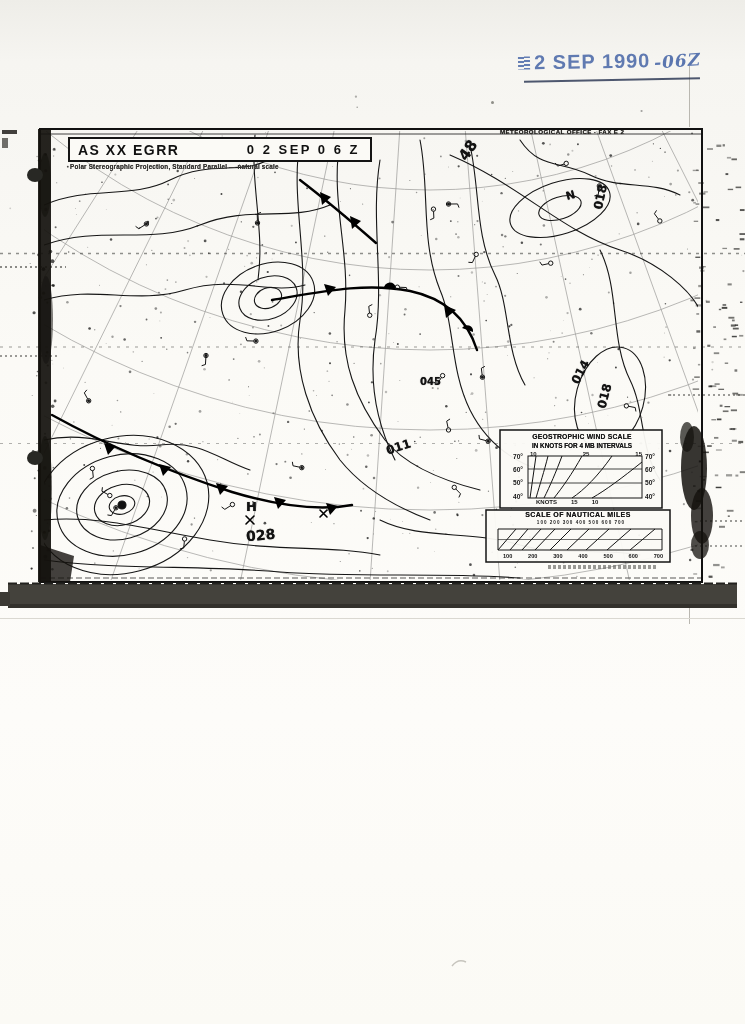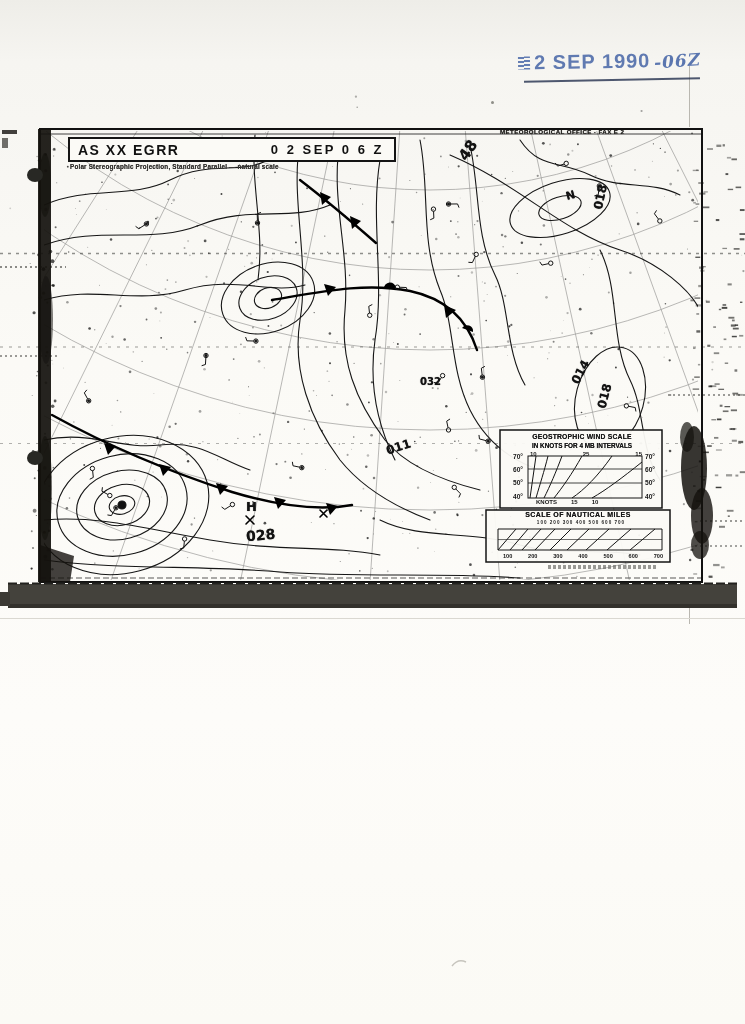--- a/index.html
+++ b/index.html
@@ -18,21 +18,21 @@
     background:repeating-linear-gradient(180deg,#4060a4 0 2px,transparent 2px 4px);}
   .stamp-date{font-size:20px;font-weight:bold;letter-spacing:1px;opacity:.82;
     font-family:"Liberation Sans",sans-serif;}
   .stamp-zulu{font-size:17px;font-weight:600;font-style:italic;
     font-family:"DejaVu Serif",serif;transform:rotate(-3deg);opacity:.85;letter-spacing:1px;}
   .stamp-underline{left:524px;top:79px;width:176px;height:2.4px;background:#232f4e;
     opacity:.8;transform:rotate(-1.2deg);}
   .stamp-dot{left:491px;top:101px;width:3px;height:3px;border-radius:50%;background:#8e8e88;}
 
   
-  .hdr-box{left:68px;top:137px;width:328px;height:25px;background:#fbfaf6;
+  .hdr-box{left:68px;top:137px;width:304px;height:25px;background:#fbfaf6;
     border:2px solid #141414;display:flex;align-items:center;justify-content:space-between;
     padding:0 10px 0 8px;box-sizing:border-box;z-index:3;}
   .hdr-left{font-size:14px;font-weight:bold;letter-spacing:1.5px;color:#111;}
   .hdr-right{font-size:13px;font-weight:bold;letter-spacing:2.5px;color:#111;text-align:center;}
   .hdr-sub{left:70px;top:163px;width:300px;font-size:6.3px;font-weight:bold;color:#33312e;
     letter-spacing:.2px;z-index:3;text-shadow:0 0 .6px #555;}
   .office-line{left:500px;top:128px;width:190px;font-size:6.2px;font-weight:bold;color:#22201d;
     letter-spacing:.4px;z-index:3;text-shadow:0 0 .7px #444;}
 
   
@@ -958,21 +958,21 @@
 </div>
 <div class="abs hdr-sub">Polar Stereographic Projection, Standard Parallel — natural scale</div>
 <div class="abs office-line">METEOROLOGICAL OFFICE · FAX E 2</div>
 
 <div class="abs mlabel" style="left:458px;top:143px;font-size:15px;transform:rotate(-55deg);">48</div>
 <div class="abs mlabel" style="left:566px;top:190px;font-size:11px;transform:rotate(-15deg);">N</div>
 <div class="abs mlabel" style="left:588px;top:191px;font-size:12px;transform:rotate(-78deg);">018</div>
 <div class="abs mlabel" style="left:568px;top:366px;font-size:12px;transform:rotate(-62deg);">014</div>
 <div class="abs mlabel" style="left:592px;top:390px;font-size:12px;transform:rotate(-75deg);">018</div>
 <div class="abs mlabel" style="left:386px;top:441px;font-size:12px;transform:rotate(-18deg);">011</div>
-<div class="abs mlabel" style="left:420px;top:377px;font-size:10px;">032</div>
+<div class="abs mlabel" style="left:420px;top:377px;font-size:10px;">045</div>
 <div class="abs mlabel" style="left:246px;top:500px;font-size:13px;">H</div>
 <div class="abs mlabel" style="left:246px;top:528px;font-size:14px;transform:rotate(-5deg);">028</div>
 
 <div class="abs ws-title">GEOSTROPHIC WIND SCALE</div>
 <div class="abs ws-title2">IN KNOTS FOR 4 MB INTERVALS</div>
 <div class="abs ws-top">
   <span>10</span>
   <span>25</span>
   <span>15</span>
 </div>

